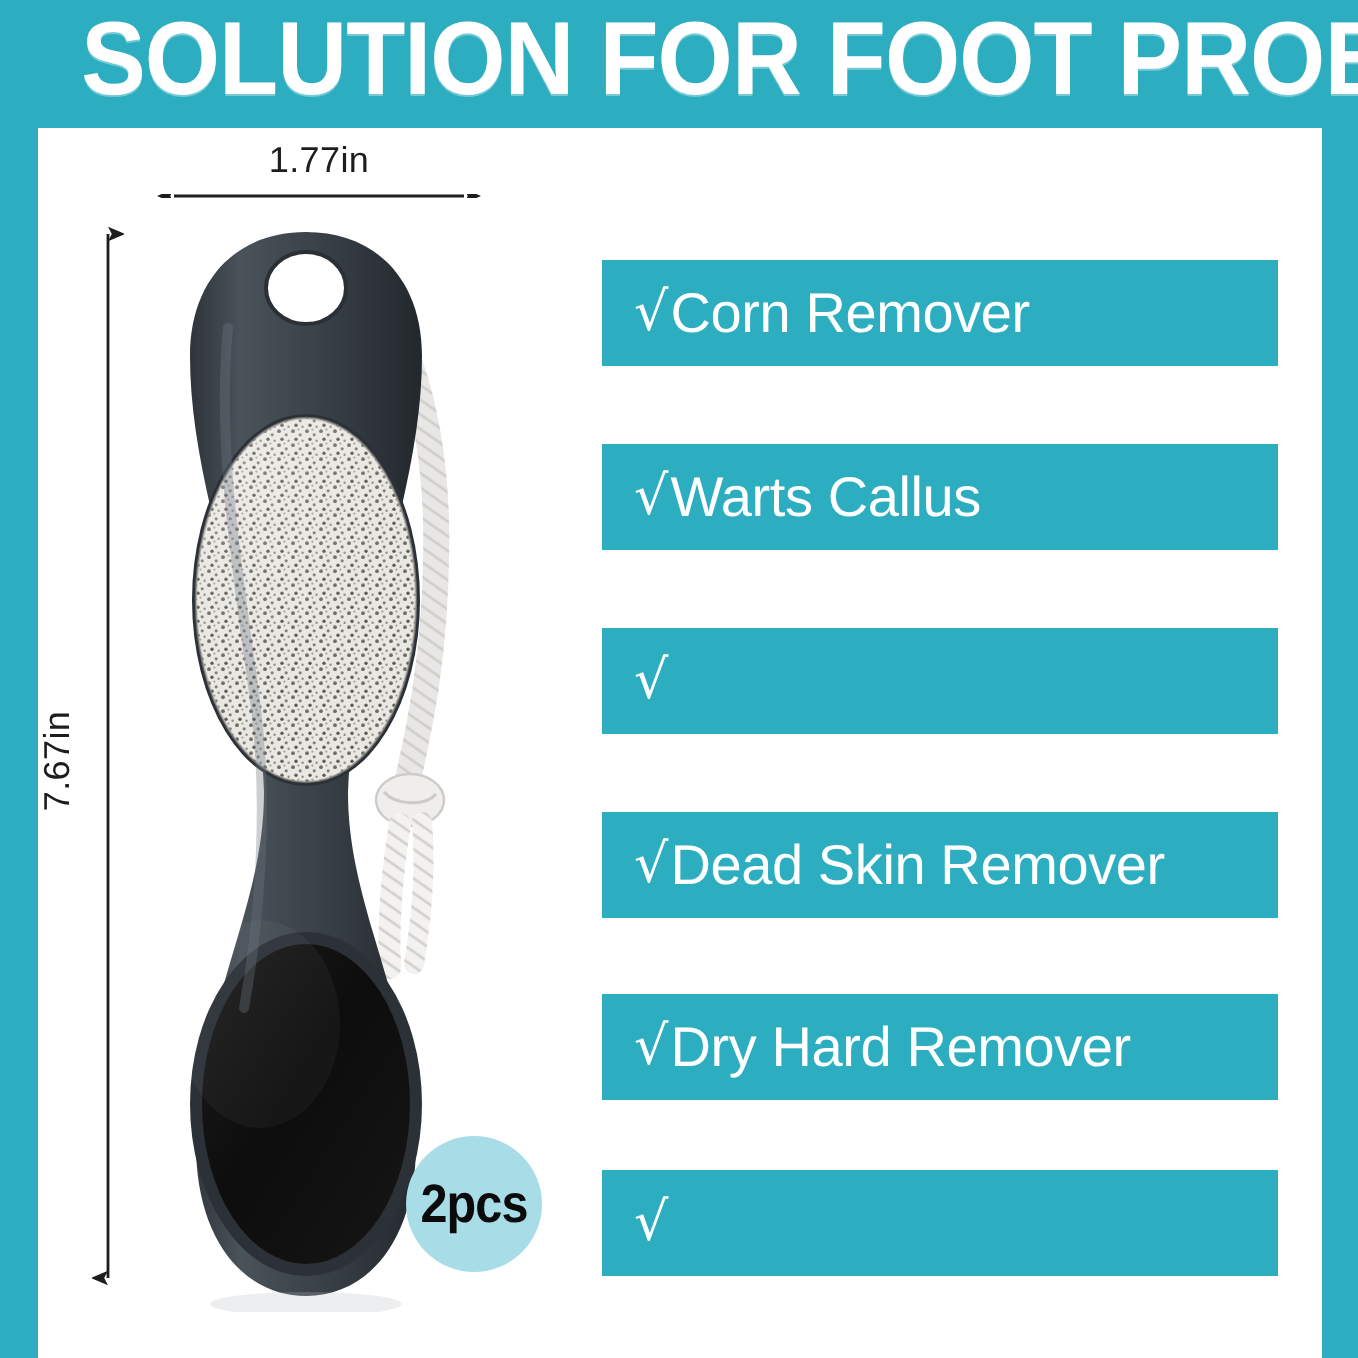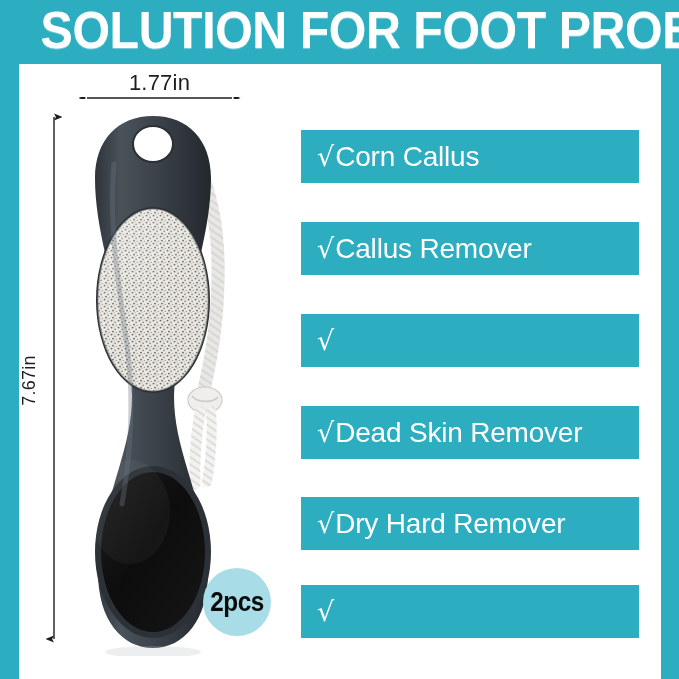--- a/index.html
+++ b/index.html
@@ -58,21 +58,21 @@
     background: #ffffff;
   }
 
   
   .dim-h-label {
     position: absolute;
     left: 78px;
     top: 70px;
     width: 163px;
     text-align: center;
-    font-size: 22px;
+    font-size: 18px;
     color: #1d1d1d;
     letter-spacing: 0.2px;
   }
   .dim-h-line {
     position: absolute;
     left: 78px;
     top: 97px;
     width: 163px;
     height: 2px;
   }
@@ -294,26 +294,26 @@
     </svg>
   </div>
 
   <div class="badge"></div>
   <div class="badge-label">2pcs</div>
 
   <div class="features">
 
     <div class="feature-bar">
       <span class="feature-check">√</span>
-      <span class="feature-label">Corn Callus</span>
-    </div>
-
-    <div class="feature-bar">
-      <span class="feature-check">√</span>
-      <span class="feature-label">Callus Remover</span>
+      <span class="feature-label">Corn Remover</span>
+    </div>
+
+    <div class="feature-bar">
+      <span class="feature-check">√</span>
+      <span class="feature-label">Warts Callus</span>
     </div>
 
     <div class="feature-bar">
       <span class="feature-check">√</span>
     </div>
 
     <div class="feature-bar">
       <span class="feature-check">√</span>
       <span class="feature-label">Dead Skin Remover</span>
     </div>

